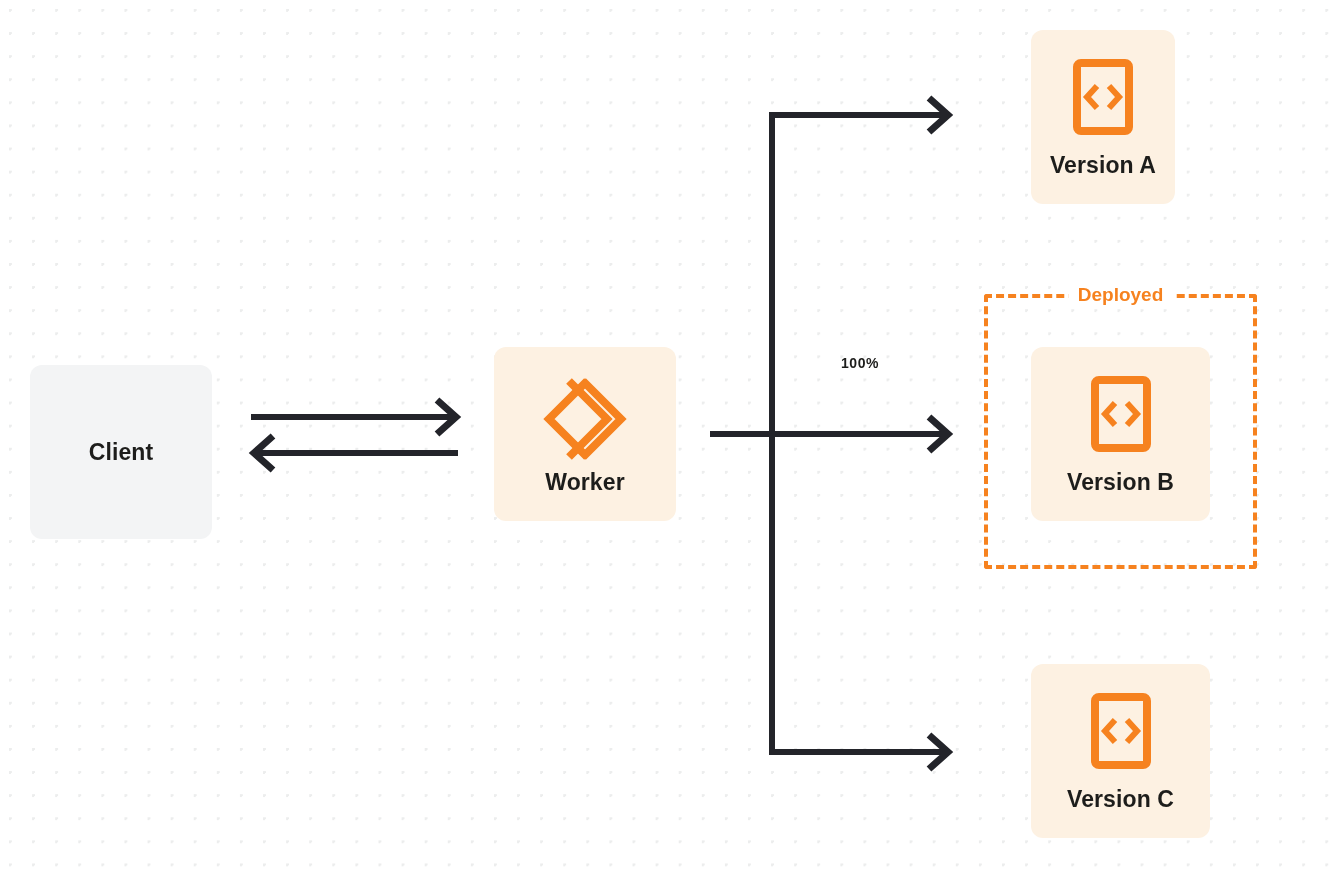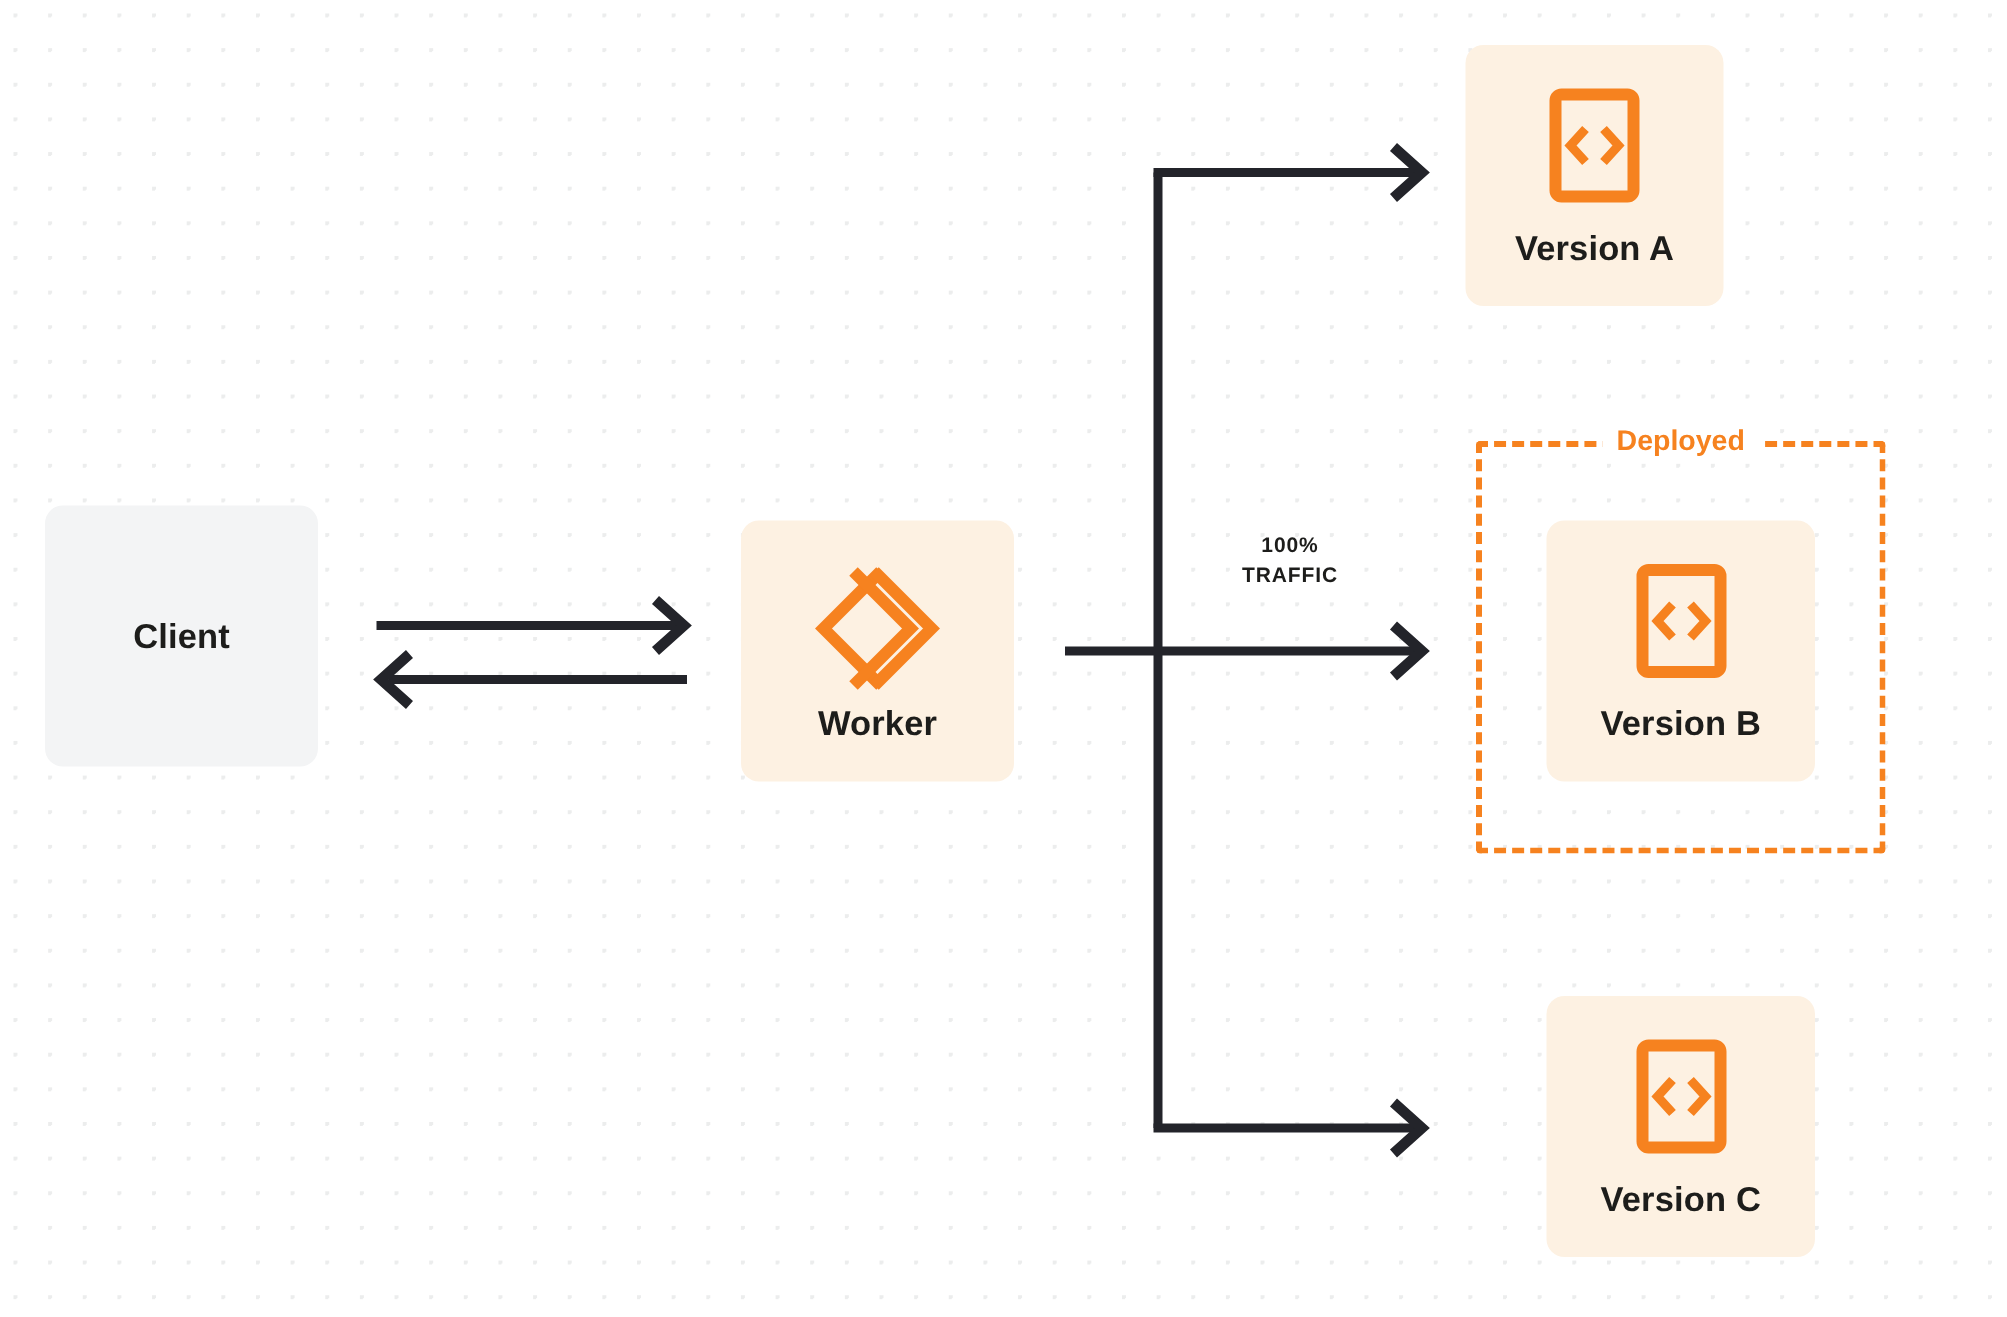--- a/index.html
+++ b/index.html
@@ -145,44 +145,43 @@
       <line class="arrow-line" x1="710" y1="434" x2="944" y2="434"></line>
       <polyline class="arrow-head" points="929,417 948,434 929,451"></polyline>
     </g>
 
     <g>
       <line class="arrow-line" x1="769" y1="752" x2="944" y2="752"></line>
       <polyline class="arrow-head" points="929,735 948,752 929,769"></polyline>
     </g>
   </svg>
 
-  <div class="node node-client" style="left:30px; top:337px; width:182px; height:174px;">
+  <div class="node node-client" style="left:30px; top:365px; width:182px; height:174px;">
     <span class="node-label">Client</span>
   </div>
 
   <div class="node node-worker" style="left:494px; top:347px; width:182px; height:174px;">
     <span class="node-icon">
       <svg width="92" height="88" viewBox="0 0 92 88" xmlns="http://www.w3.org/2000/svg">
 
         <polyline points="48,6 10,44 48,82" fill="none" stroke="#f6821f" stroke-width="8" stroke-linecap="butt" stroke-linejoin="miter"></polyline>
 
         <polyline points="44,6 82,44 44,82" fill="none" stroke="#f6821f" stroke-width="8" stroke-linecap="butt" stroke-linejoin="miter"></polyline>
 
         <polyline points="30,6 68,44 30,82" fill="none" stroke="#f6821f" stroke-width="8" stroke-linecap="butt" stroke-linejoin="miter"></polyline>
       </svg>
     </span>
     <span class="node-label">Worker</span>
   </div>
 
   <div class="traffic-label" style="left:760px; top:353px; width:200px;">
     <div>100%</div>
-    <div>TRAFFIC</div>
-  </div>
-
-  <div class="node node-version" style="left:977px; top:30px; width:172px; height:174px;">
+  </div>
+
+  <div class="node node-version" style="left:1031px; top:30px; width:144px; height:174px;">
     <span class="node-icon">
       <svg width="62" height="78" viewBox="0 0 62 78" xmlns="http://www.w3.org/2000/svg">
         <rect x="5" y="5" width="52" height="68" rx="4" ry="4" fill="none" stroke="#f6821f" stroke-width="8"></rect>
         <polyline points="25,28 15,39 25,50" fill="none" stroke="#f6821f" stroke-width="6" stroke-linecap="butt" stroke-linejoin="miter"></polyline>
         <polyline points="37,28 47,39 37,50" fill="none" stroke="#f6821f" stroke-width="6" stroke-linecap="butt" stroke-linejoin="miter"></polyline>
       </svg>
     </span>
     <span class="node-label">Version A</span>
   </div>
 

